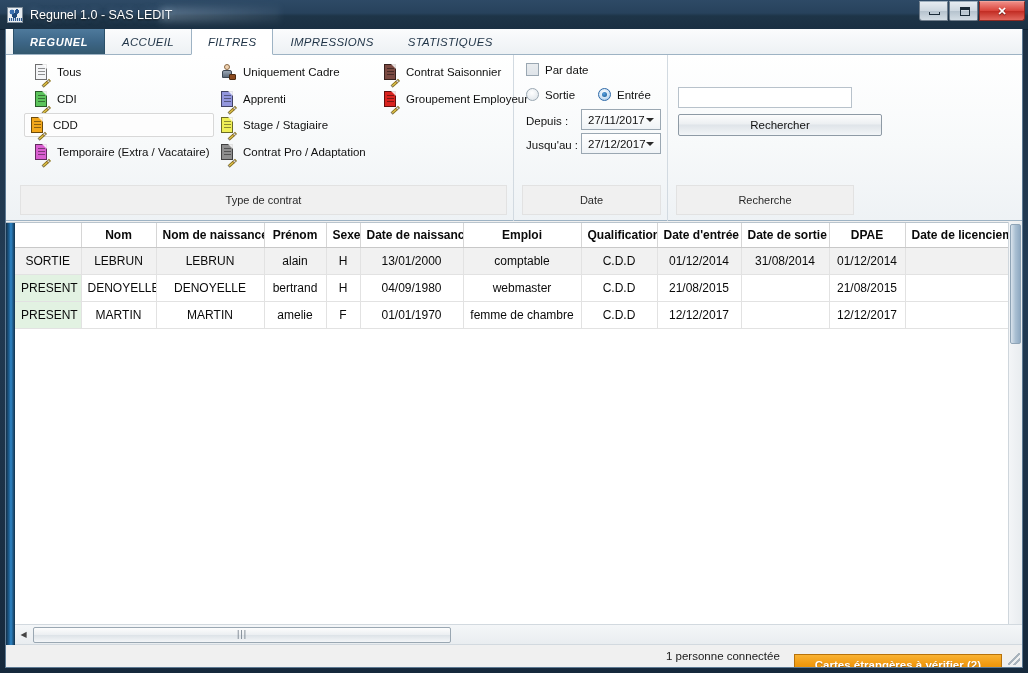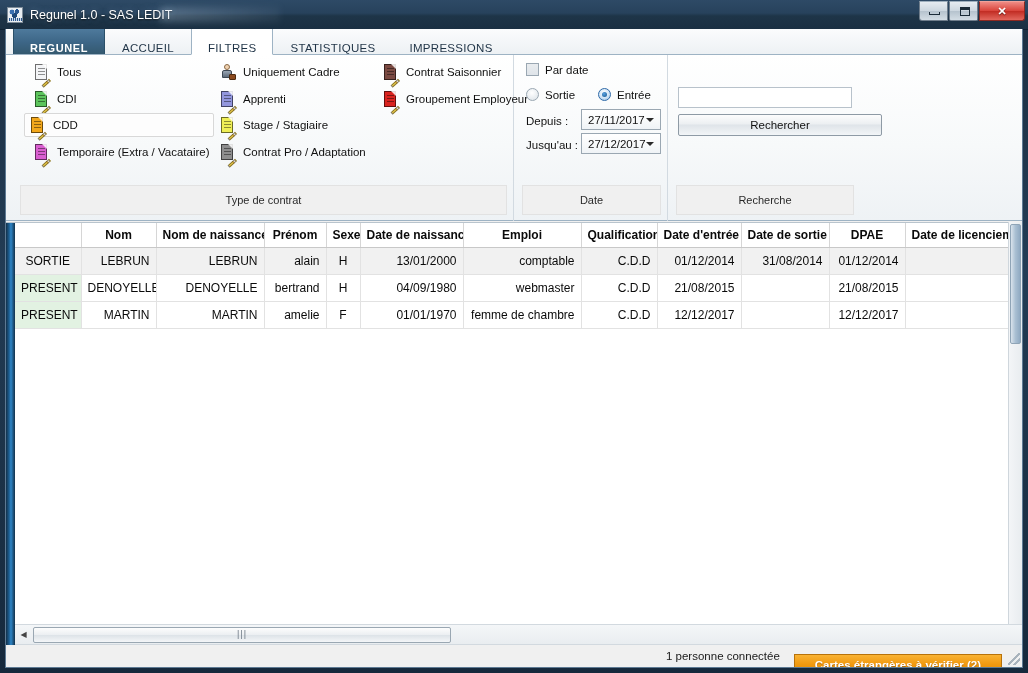--- a/index.html
+++ b/index.html
@@ -154,29 +154,30 @@
     background: linear-gradient(180deg,#fbfcfd 0%,#edf1f4 100%);
     border-bottom: 1px solid #9eb3c4;
     display: flex;
     align-items: stretch;
     padding-left: 7px;
     box-sizing: border-box;
   }
   .tab {
     padding: 0 16px;
     display: flex;
-    align-items: flex-end;
+    align-items: center;
     font-size: 11.5px;
     color: #1f3346;
     letter-spacing: .3px;
     border-left: 1px solid transparent;
     border-right: 1px solid transparent;
     box-sizing: border-box;
     cursor: default;
     position: relative;
+    font-style: italic;
   }
   .tab.app {
     background: linear-gradient(180deg,#4a7496 0%,#3d6party 0%,#3d6687 50%,#32576f 100%);
     background: linear-gradient(180deg,#4e7a9c 0%,#3d6687 52%,#34596f 100%);
     color: #ffffff;
     font-weight: bold;
     font-size: 11px;
     letter-spacing: .6px;
     border-left: 1px solid #2b5069;
     border-right: 1px solid #2b5069;
@@ -450,21 +451,21 @@
     overflow: hidden;
     box-sizing: border-box;
     height: 27px;
   }
   tr.r-alt td { background: #f1f1f1; }
   tr.r-plain td { background: #ffffff; }
   td.status { text-align: center; font-size: 12px; }
   td.status.present { background: #e2f2e2 !important; }
   td.status.sortie { background: #f1f1f1 !important; }
   td.num { text-align: center; }
-  td.left { text-align: right; }
+  td.left { text-align: center; }
 
   .vscroll {
     position: absolute;
     right: 0; top: 193px;
     width: 14px; height: 423px;
     background: linear-gradient(90deg,#f3f5f7,#e8ecef);
     border-left: 1px solid #cfd6dc;
     box-sizing: border-box;
   }
   .vthumb {
@@ -593,24 +594,24 @@
       <div class="tab app">
         <span>REGUNEL</span>
       </div>
       <div class="tab">
         <span>ACCUEIL</span>
       </div>
       <div class="tab active">
         <span>FILTRES</span>
       </div>
       <div class="tab">
+        <span>IMPRESSIONS</span>
+      </div>
+      <div class="tab">
         <span>STATISTIQUES</span>
-      </div>
-      <div class="tab">
-        <span>IMPRESSIONS</span>
       </div>
     </div>
 
     <div class="ribbon">
 
       <div class="rgroup sep" style="left:8px; width:500px;">
 
         <div class="ritem" style="left:14px; top:5px;">
           <span class="docicon">
             <span class="sheet" style="background:#f3f4f6;"></span>

